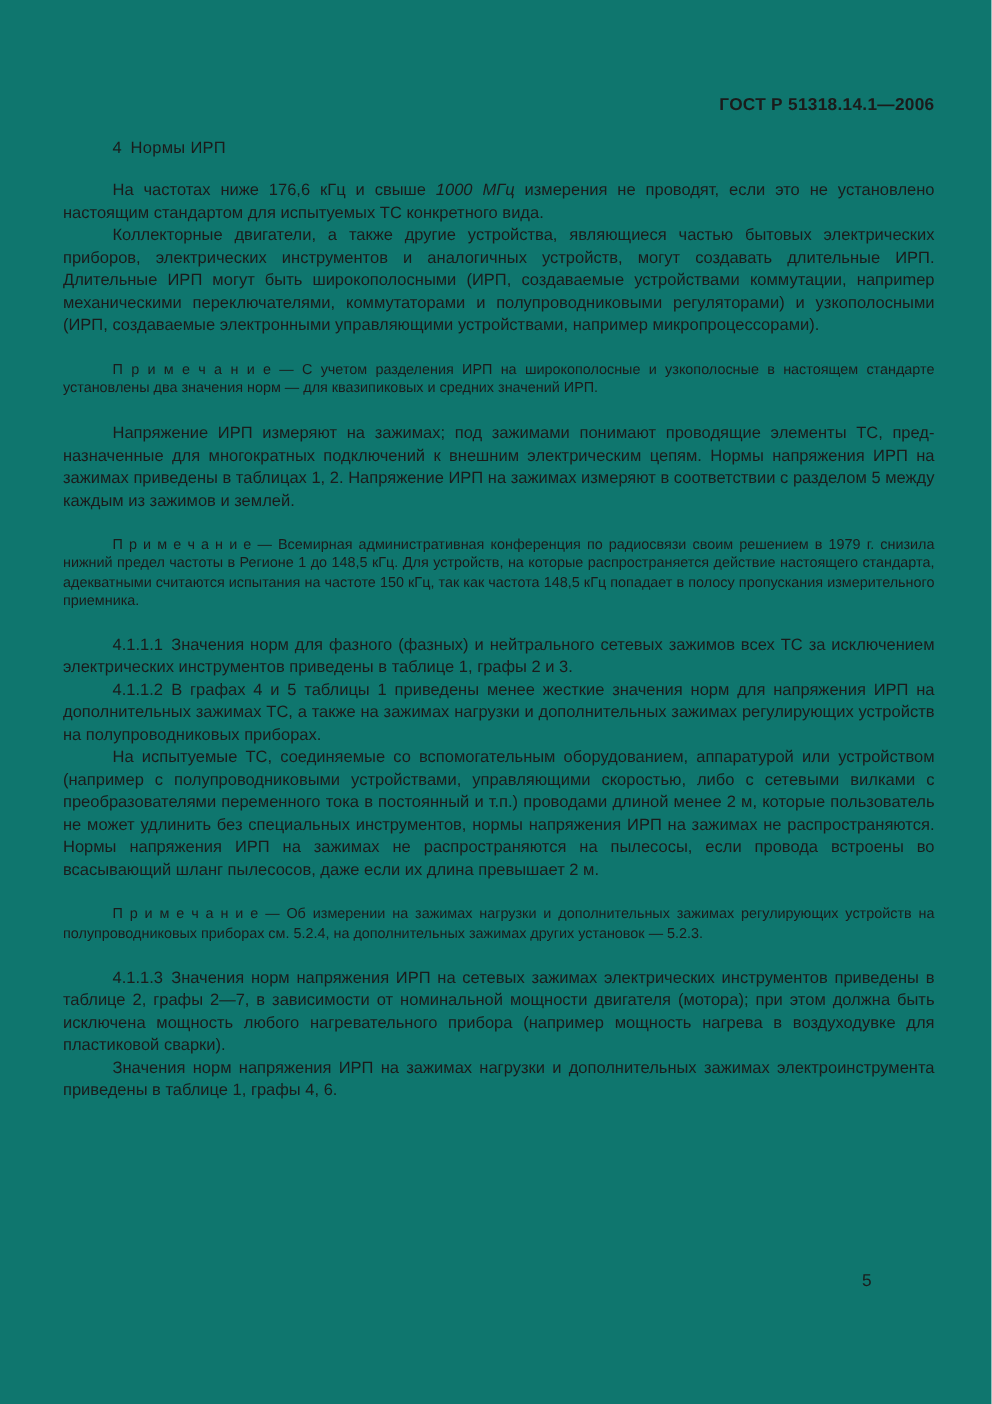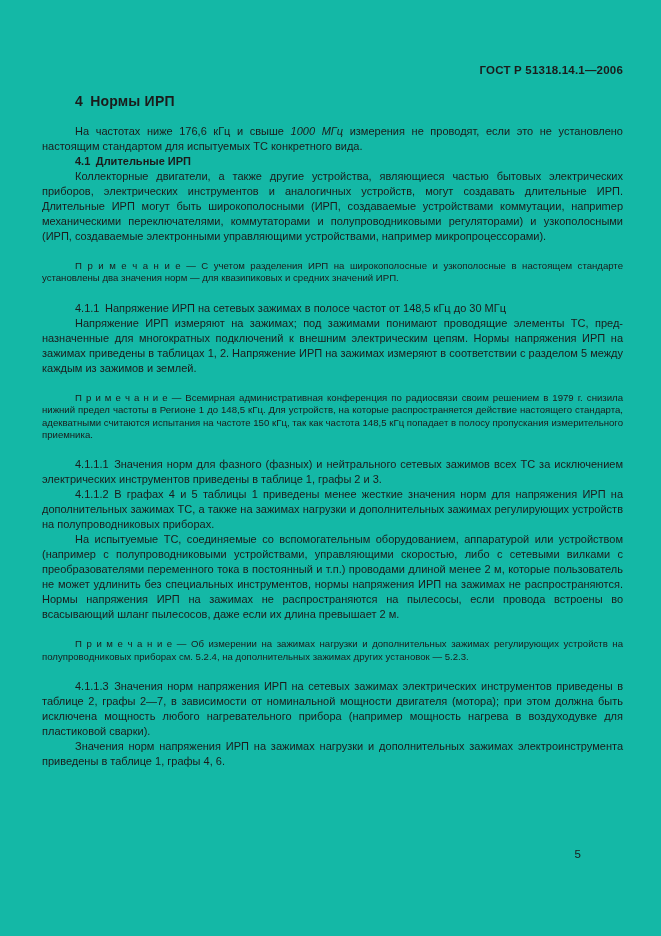--- a/index.html
+++ b/index.html
@@ -4,40 +4,40 @@
 <style>
   html, body {
     margin: 0;
     padding: 0;
     background: #ffffff;
   }
   .page {
     position: relative;
     width: 661px;
     height: 936px;
-    background: #14b8a6;
+    background: #0f766e;
     font-family: "Liberation Sans", sans-serif;
     color: #1b1b1b;
     overflow: hidden;
   }
   .content {
     position: absolute;
     left: 42px;
     top: 64px;
     width: 581px;
   }
   .doc-code {
     font-size: 11.5px;
     font-weight: 700;
     text-align: right;
     letter-spacing: 0.2px;
   }
   .section-title {
-    font-size: 14px;
-    font-weight: 700;
+    font-size: 11px;
+    font-weight: 400;
     margin: 17px 0 15px 33px;
     letter-spacing: 0.2px;
   }
   p.body {
     font-size: 11px;
     line-height: 15px;
     text-align: justify;
     text-indent: 33px;
     margin: 0;
     hyphens: manual;
@@ -66,27 +66,25 @@
 
 <div class="page">
   <div class="content">
 
     <div class="doc-code">ГОСТ Р 51318.14.1—2006</div>
 
     <h1 class="section-title">4 Нормы ИРП</h1>
 
     <p class="body"><span>На частотах ниже 176,6 кГц и свыше </span><i>1000 МГц</i><span> измерения не проводят, если это не установлено настоящим стандартом для испытуемых ТС конкретного вида.</span></p>
 
-    <p class="body bold">4.1 Длительные ИРП</p>
 
     <p class="body">Коллекторные двигатели, а также другие устройства, являющиеся частью бытовых электрических приборов, электрических инструментов и аналогичных устройств, могут создавать длительные ИРП. Длительные ИРП могут быть широкополосными (ИРП, создаваемые устройствами коммутации, напри­mер механическими переключателями, коммутаторами и полупроводниковыми регуляторами) и узкопо­лосными (ИРП, создаваемые электронными управляющими устройствами, например микро­процессорами).</p>
 
     <div class="note">П р и м е ч а н и е — С учетом разделения ИРП на широкополосные и узкополосные в настоящем стандарте установлены два значения норм — для квазипиковых и средних значений ИРП.</div>
 
-    <p class="body">4.1.1 Напряжение ИРП на сетевых зажимах в полосе частот от 148,5 кГц до 30 МГц</p>
 
     <p class="body">Напряжение ИРП измеряют на зажимах; под зажимами понимают проводящие элементы ТС, пред­назначенные для многократных подключений к внешним электрическим цепям. Нормы напряжения ИРП на зажимах приведены в таблицах 1, 2. Напряжение ИРП на зажимах измеряют в соответствии с разде­лом 5 между каждым из зажимов и землей.</p>
 
     <div class="note">П р и м е ч а н и е — Всемирная административная конференция по радиосвязи своим решением в 1979 г. снизила нижний предел частоты в Регионе 1 до 148,5 кГц. Для устройств, на которые распространяется действие на­стоящего стандарта, адекватными считаются испытания на частоте 150 кГц, так как частота 148,5 кГц попадает в по­лосу пропускания измерительного приемника.</div>
 
     <p class="body">4.1.1.1 Значения норм для фазного (фазных) и нейтрального сетевых зажимов всех ТС за исклю­чением электрических инструментов приведены в таблице 1, графы 2 и 3.</p>
 
     <p class="body">4.1.1.2 В графах 4 и 5 таблицы 1 приведены менее жесткие значения норм для напряжения ИРП на дополнительных зажимах ТС, а также на зажимах нагрузки и дополнительных зажимах регулирующих устройств на полупроводниковых приборах.</p>
 
 

